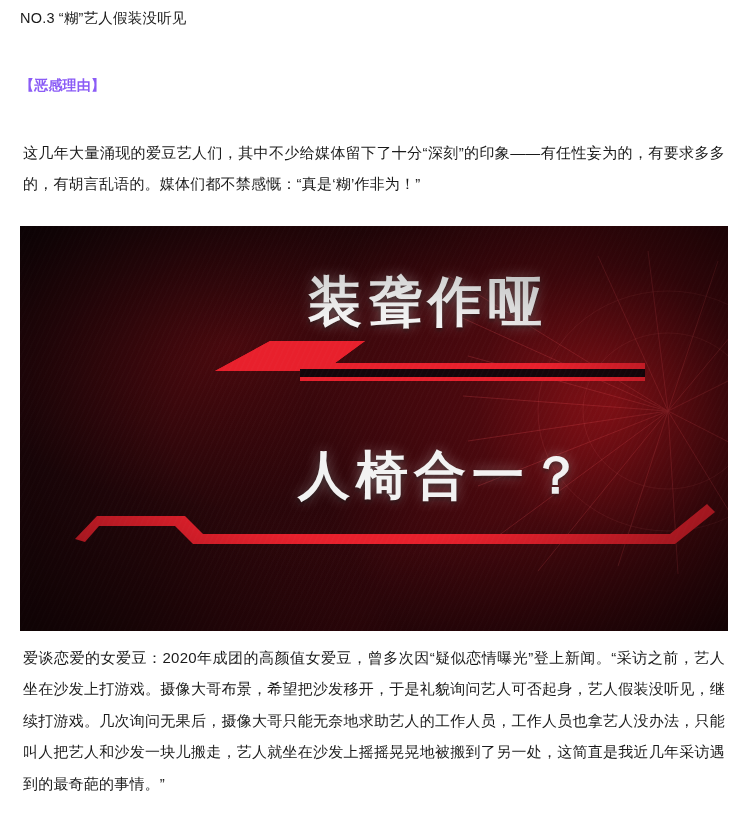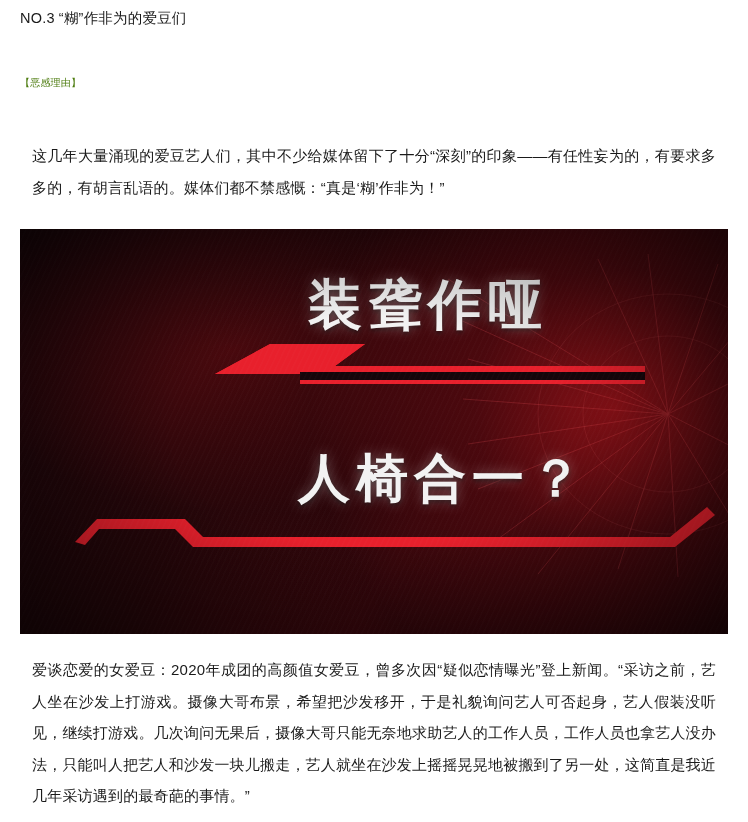--- a/index.html
+++ b/index.html
@@ -23,33 +23,33 @@
   }
   .heading {
     font-size: 14.5px;
     line-height: 1.4;
     color: #1a1a1a;
     margin: 0;
     padding-top: 8px;
     letter-spacing: 0.2px;
   }
   .subheading {
-    font-size: 10px;
+    font-size: 14px;
     line-height: 1.4;
-    color: #4d7c0f;
+    color: #8b5cf6;
     margin: 0;
     padding-top: 48px;
-    font-weight: normal;
+    font-weight: bold;
     letter-spacing: 0.2px;
   }
   .para {
     font-size: 15px;
     line-height: 2.1;
     color: #1a1a1a;
-    margin: 12px;
+    margin: 3px;
     text-align: justify;
     text-justify: inter-ideograph;
     letter-spacing: 0.2px;
   }
   .para.first {
     padding-top: 38px;
   }
   .figure {
     margin: 26px 0 0 0;
     width: 708px;
@@ -110,21 +110,21 @@
   .bracket {
     position: absolute;
   }
   .bracket svg { display: block; }
 </style>
 </head>
 <body>
 
 <div class="page">
 
-  <p class="heading">NO.3 “糊”作非为的爱豆们</p>
+  <p class="heading">NO.3 “糊”艺人假装没听见</p>
 
   <p class="subheading">【恶感理由】</p>
 
   <p class="para first">这几年大量涌现的爱豆艺人们，其中不少给媒体留下了十分“深刻”的印象——有任性妄为的，有要求多多的，有胡言乱语的。媒体们都不禁感慨：“真是‘糊’作非为！”</p>
 
   <figure class="figure">
     <div class="fig-bg"></div>
 
     <svg class="fig-rays" viewBox="0 0 340 330">
       <g stroke="#ff5a63" stroke-width="0.8" opacity="0.5">

